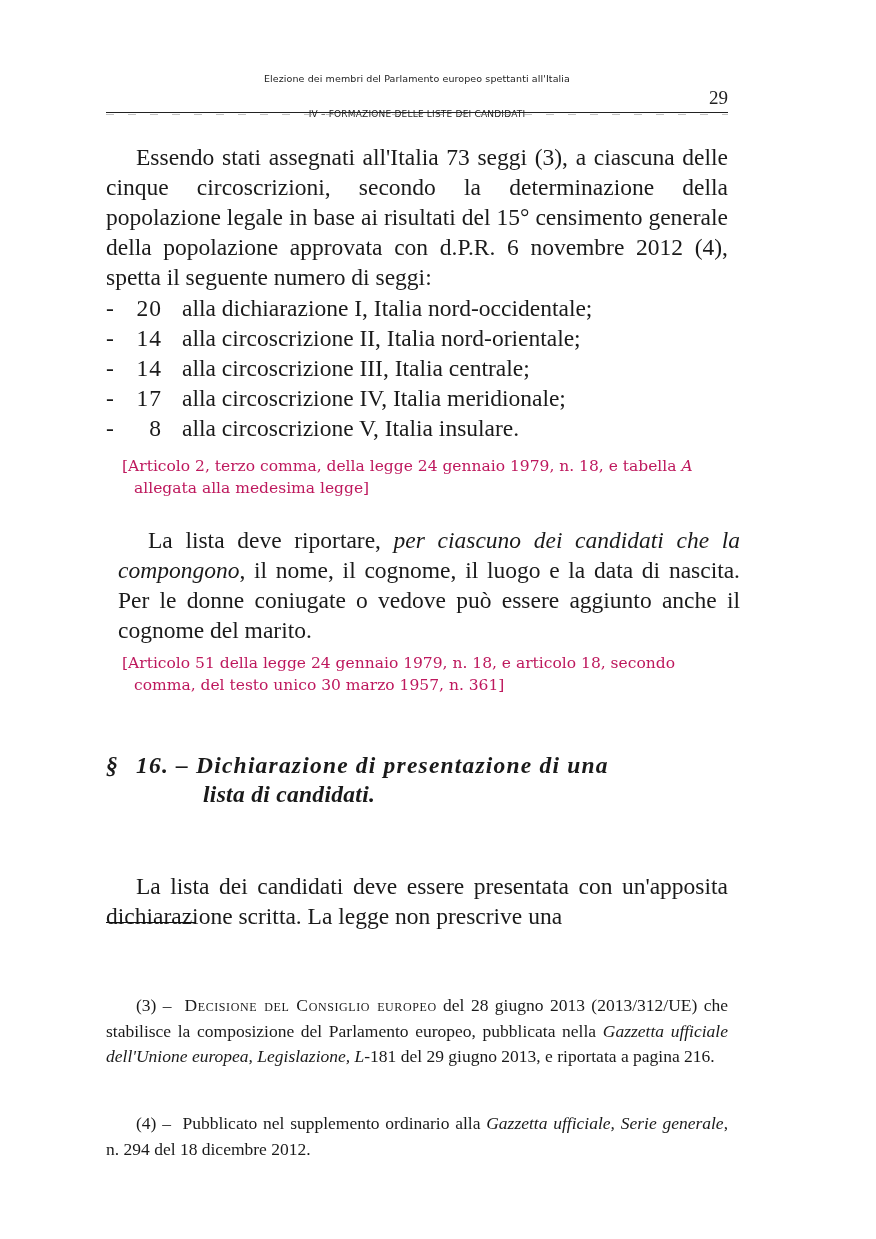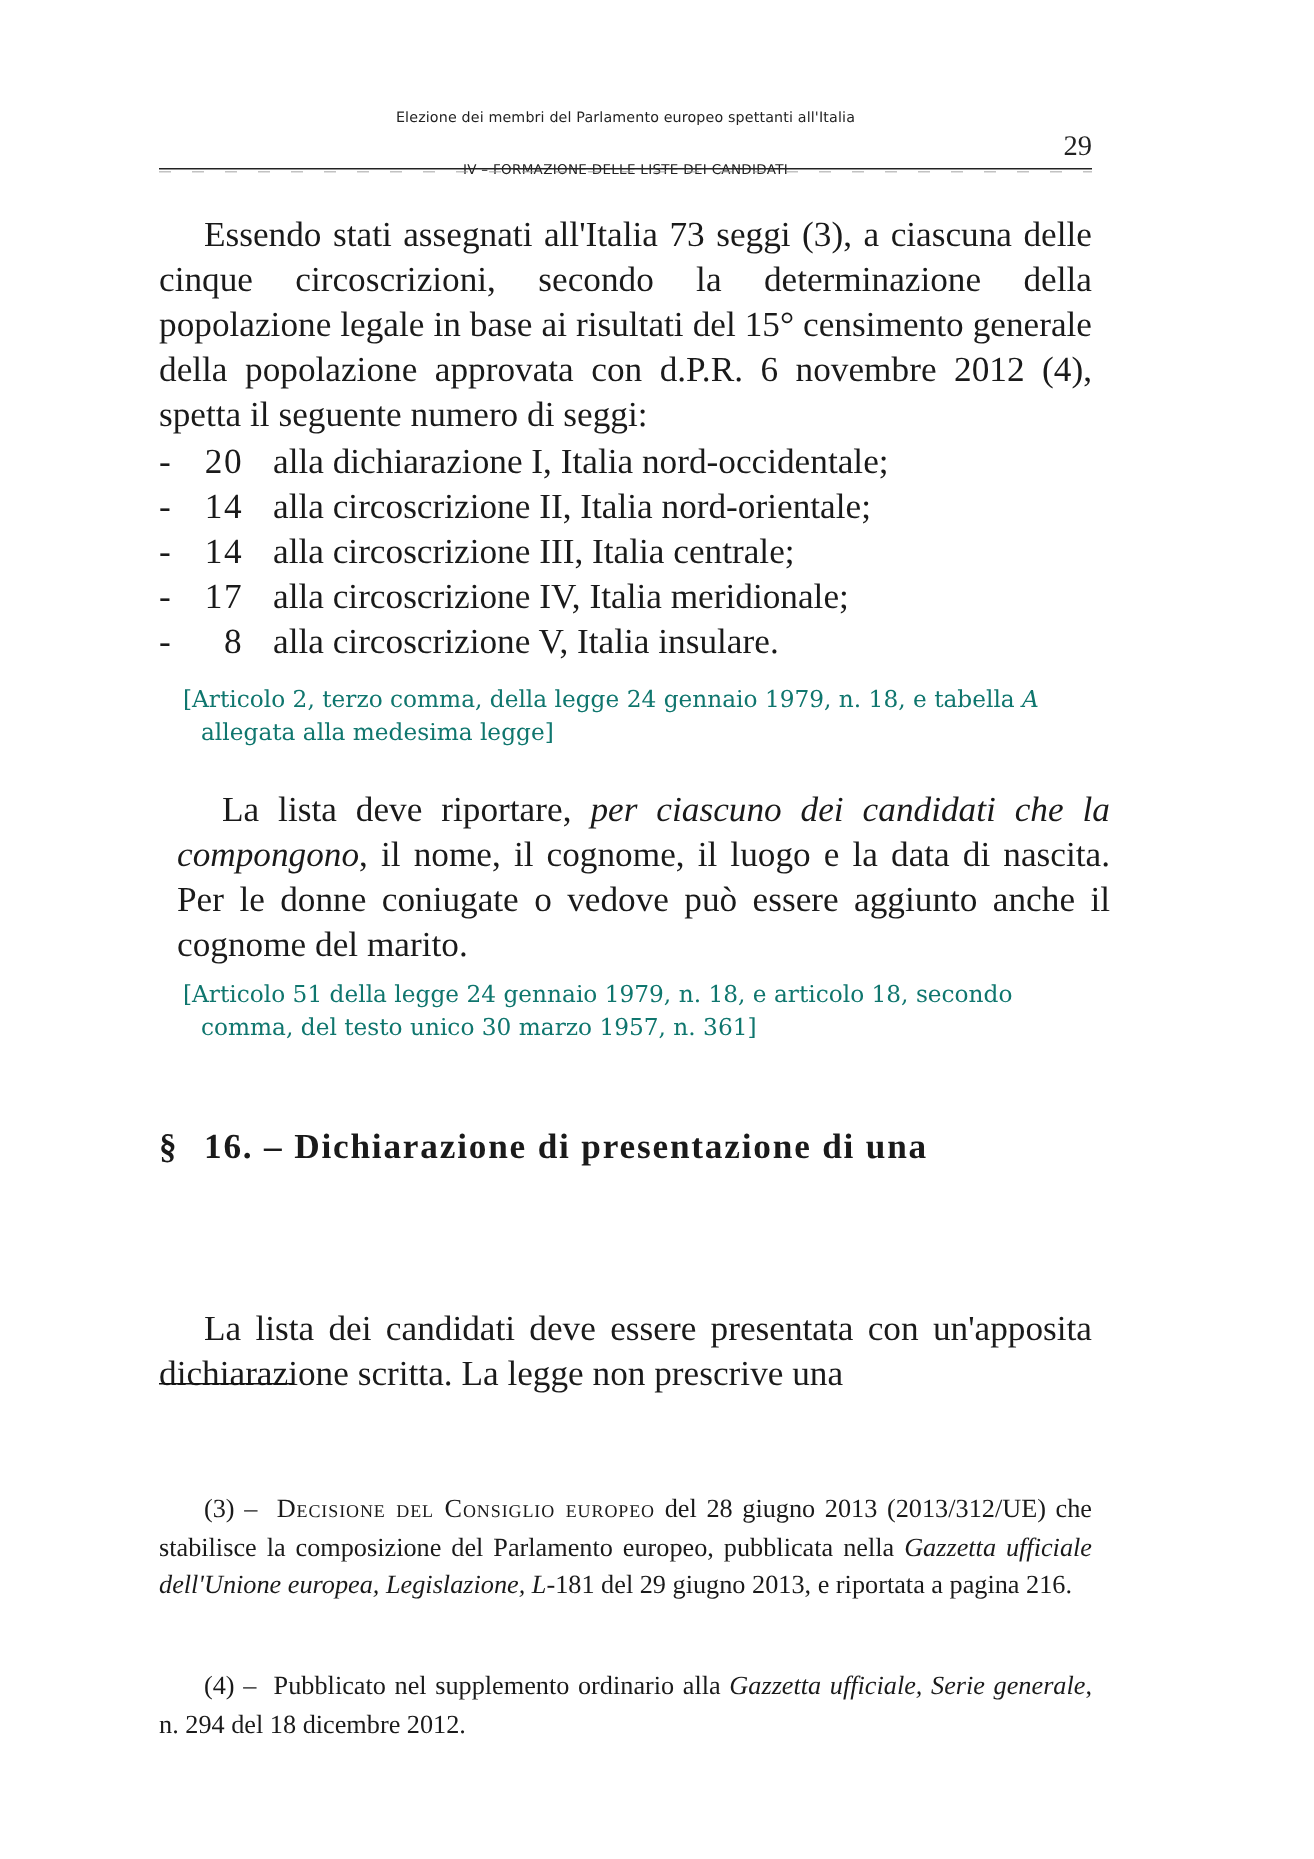--- a/index.html
+++ b/index.html
@@ -21,28 +21,28 @@
   .body-text { position: absolute; left: 0; width: 622px; font-size: 23.5px; line-height: 30px;
                text-align: justify; text-align-last: left; }
   .body-text .indent { display: inline-block; width: 30px; }
   .para1 { top: 142px; }
   .seats { position: absolute; left: 0; top: 293px; width: 622px; font-size: 23.5px; line-height: 30px; }
   .seat-row { display: flex; white-space: nowrap; }
   .seat-dash { width: 16px; }
   .seat-num { width: 40px; text-align: right; margin-right: 20px; letter-spacing: 1px; }
 
   .citation { position: absolute; left: 16px; width: 606px; font-size: 15.5px; line-height: 22px;
-              font-family: "DejaVu Serif", serif; color: #0f766e; }
+              font-family: "DejaVu Serif", serif; color: #be185d; }
   .citation .cont { padding-left: 12px; }
   .cit1 { top: 455px; }
   .para2 { top: 525px; margin-left: 12px; }
   .cit2 { top: 652px; }
 
   .section-heading { position: absolute; left: 0; top: 751px; width: 622px; font-size: 23.5px;
-                     line-height: 29px; font-weight: bold; letter-spacing: 1.2px; }
+                     line-height: 29px; font-weight: bold; letter-spacing: 1.2px; font-style: italic; }
   .section-heading .l2 { padding-left: 97px; letter-spacing: 0.3px; }
   .sec-sign { display: inline-block; width: 30px; }
 
   .para3 { top: 833px; margin-top: 38px; }
 
   .fn-rule { position: absolute; left: 0; top: 922px; width: 90px; height: 0; border-top: 1.5px solid #111; }
   .footnote { position: absolute; left: 0; width: 622px; font-size: 17.5px; line-height: 25.5px;
               text-align: justify; text-align-last: left; margin-top: 46px; }
   .footnote .indent { display: inline-block; width: 30px; }
   .fn3 { top: 947px; }
@@ -103,20 +103,21 @@
     <span class="indent"></span><span>La lista deve riportare, </span><span class="it">per ciascuno dei candidati che la compongono</span><span>, il nome, il cognome, il luogo e la data di nascita.  Per le donne coniugate o vedove può essere aggiunto anche il cognome del marito.</span>
   </div>
 
   <div class="citation cit2">
     <div>[Articolo 51 della legge 24 gennaio 1979, n. 18, e articolo 18, secondo</div>
     <div class="cont">comma, del testo unico 30 marzo 1957, n. 361]</div>
   </div>
 
   <div class="section-heading">
     <div><span class="sec-sign">§</span><span>16.</span> <span>–</span> <span>Dichiarazione di presentazione di una</span></div>
+    <div class="l2">lista di candidati.</div>
   </div>
 
   <div class="body-text para3">
     <span class="indent"></span><span>La lista dei candidati deve essere presentata con un'apposita dichiarazione scritta.  La legge non prescrive una</span>
   </div>
 
   <div class="fn-rule"></div>
 
   <div class="footnote fn3">
     <span class="indent"></span><span>(3)  –</span>&nbsp; <span class="sc">Decisione del Consiglio europeo</span><span> del 28 giugno 2013 (2013/312/UE)  che stabilisce la composizione del Parlamento europeo, pubblicata nella </span><span class="it">Gazzetta ufficiale dell'Unione europea, Legislazione, L</span><span>-181 del 29 giugno 2013, e riportata a pagina 216.</span>

